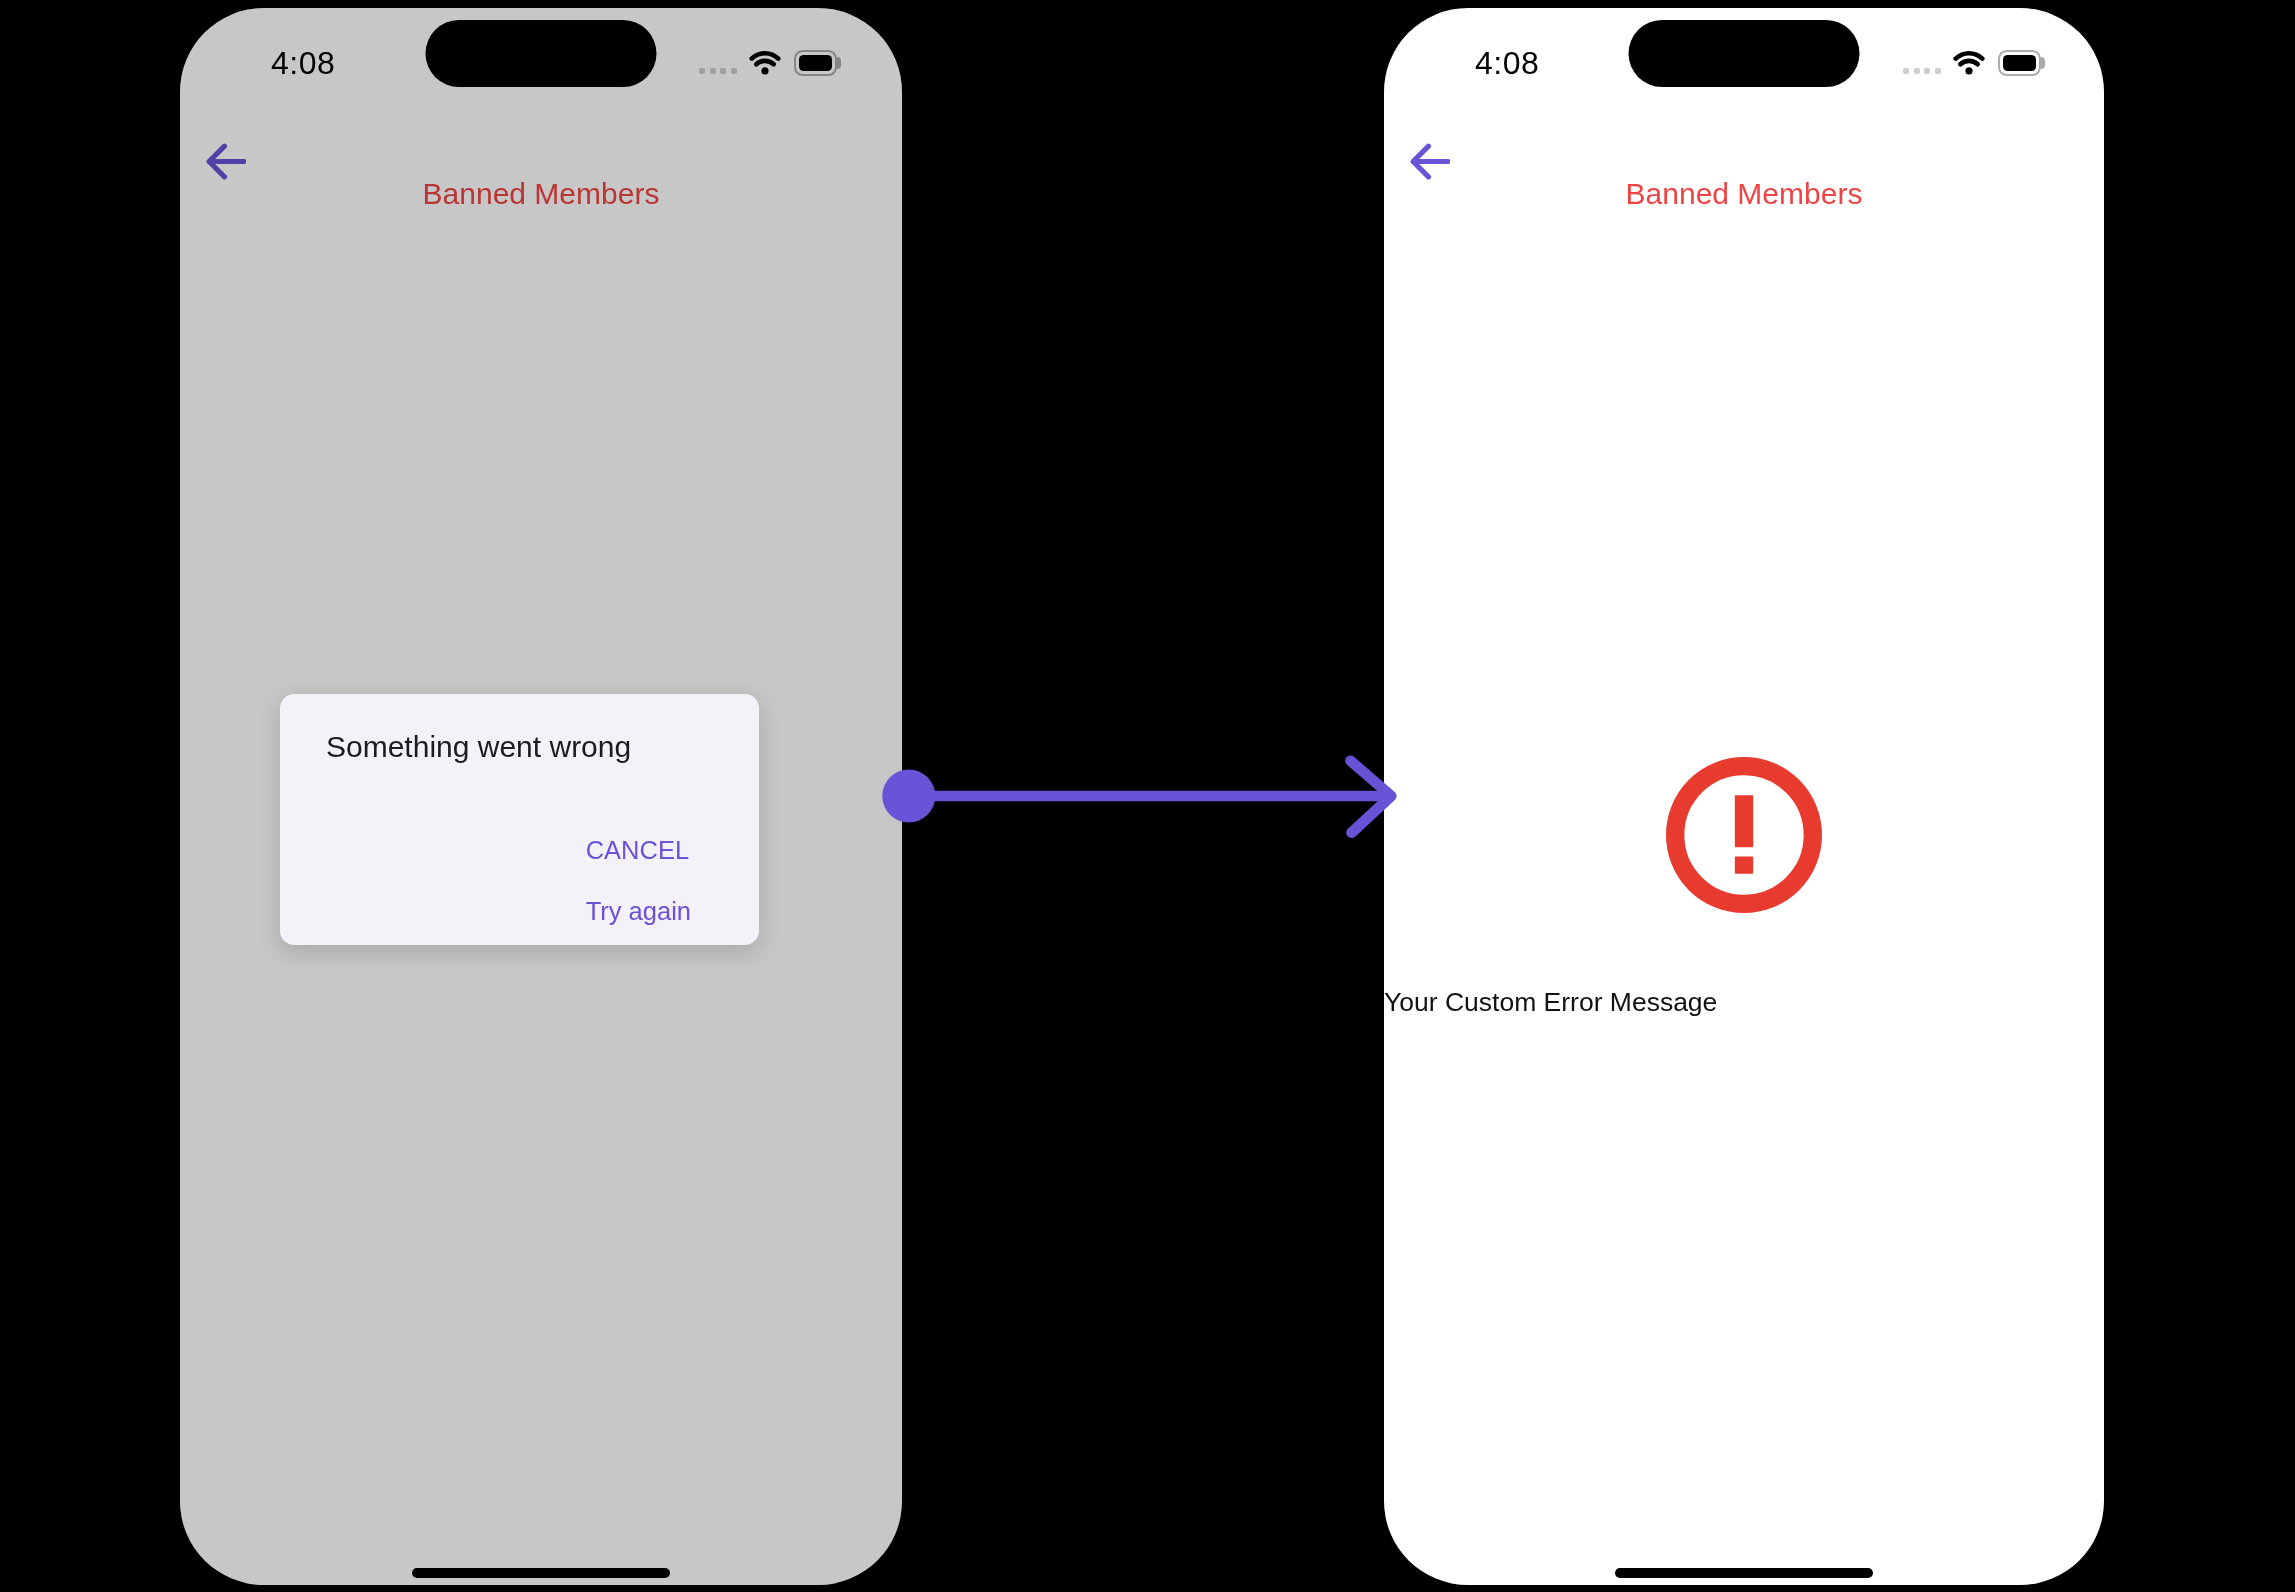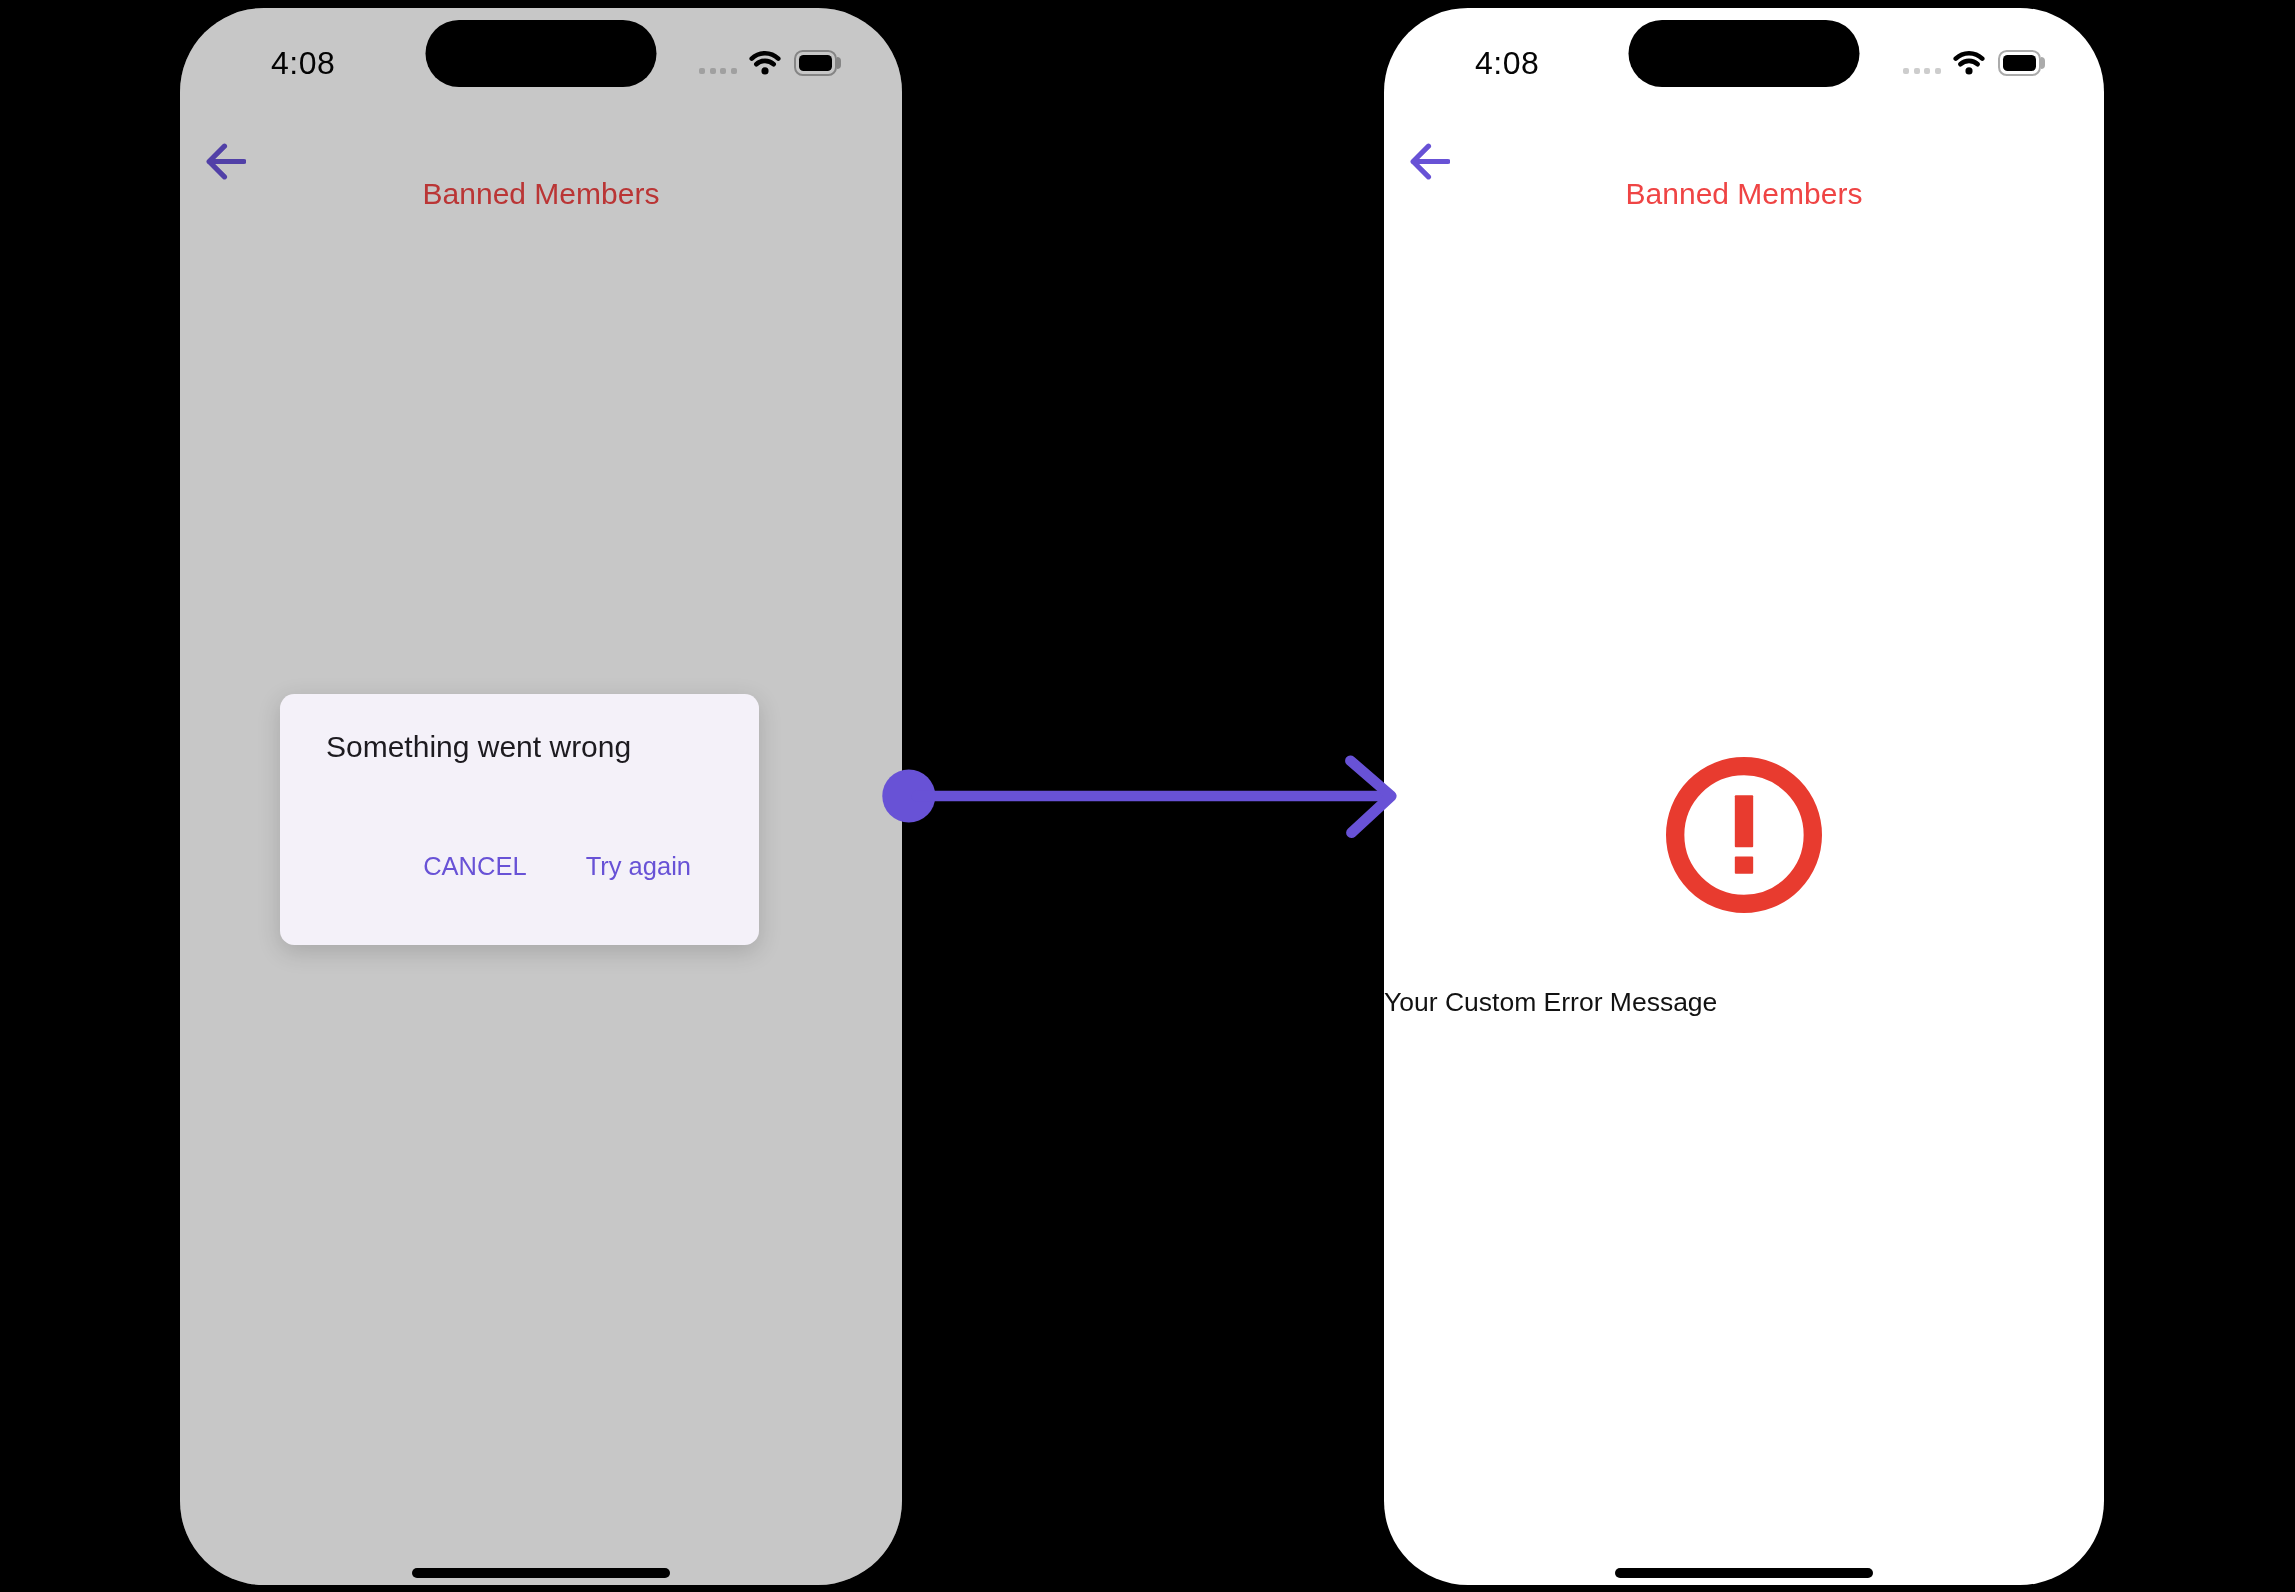--- a/index.html
+++ b/index.html
@@ -152,23 +152,24 @@
     left: 46px;
     top: 36px;
     font-size: 30px;
     line-height: 34px;
     font-weight: 400;
     color: #1D1B20;
   }
   .alert-actions {
     position: absolute;
     right: 68px;
-    top: 157px;
+    top: 141px;
     display: flex;
-    gap: 59px;
+    gap: 31px;
+    flex-direction: column;
   }
   .alert-btn {
     font-size: 25.5px;
     line-height: 30px;
     font-weight: 400;
     color: #6852D6;
     cursor: pointer;
     white-space: nowrap;
   }
 

